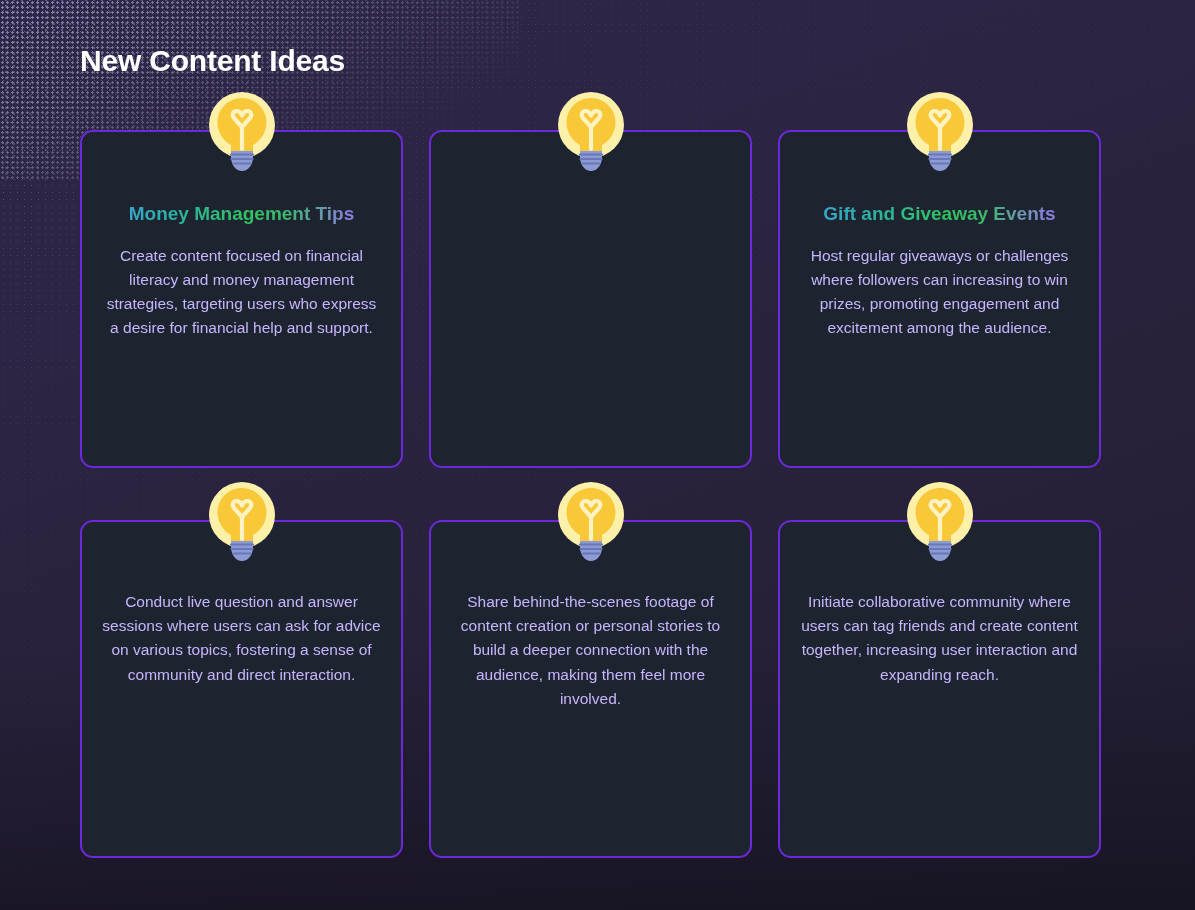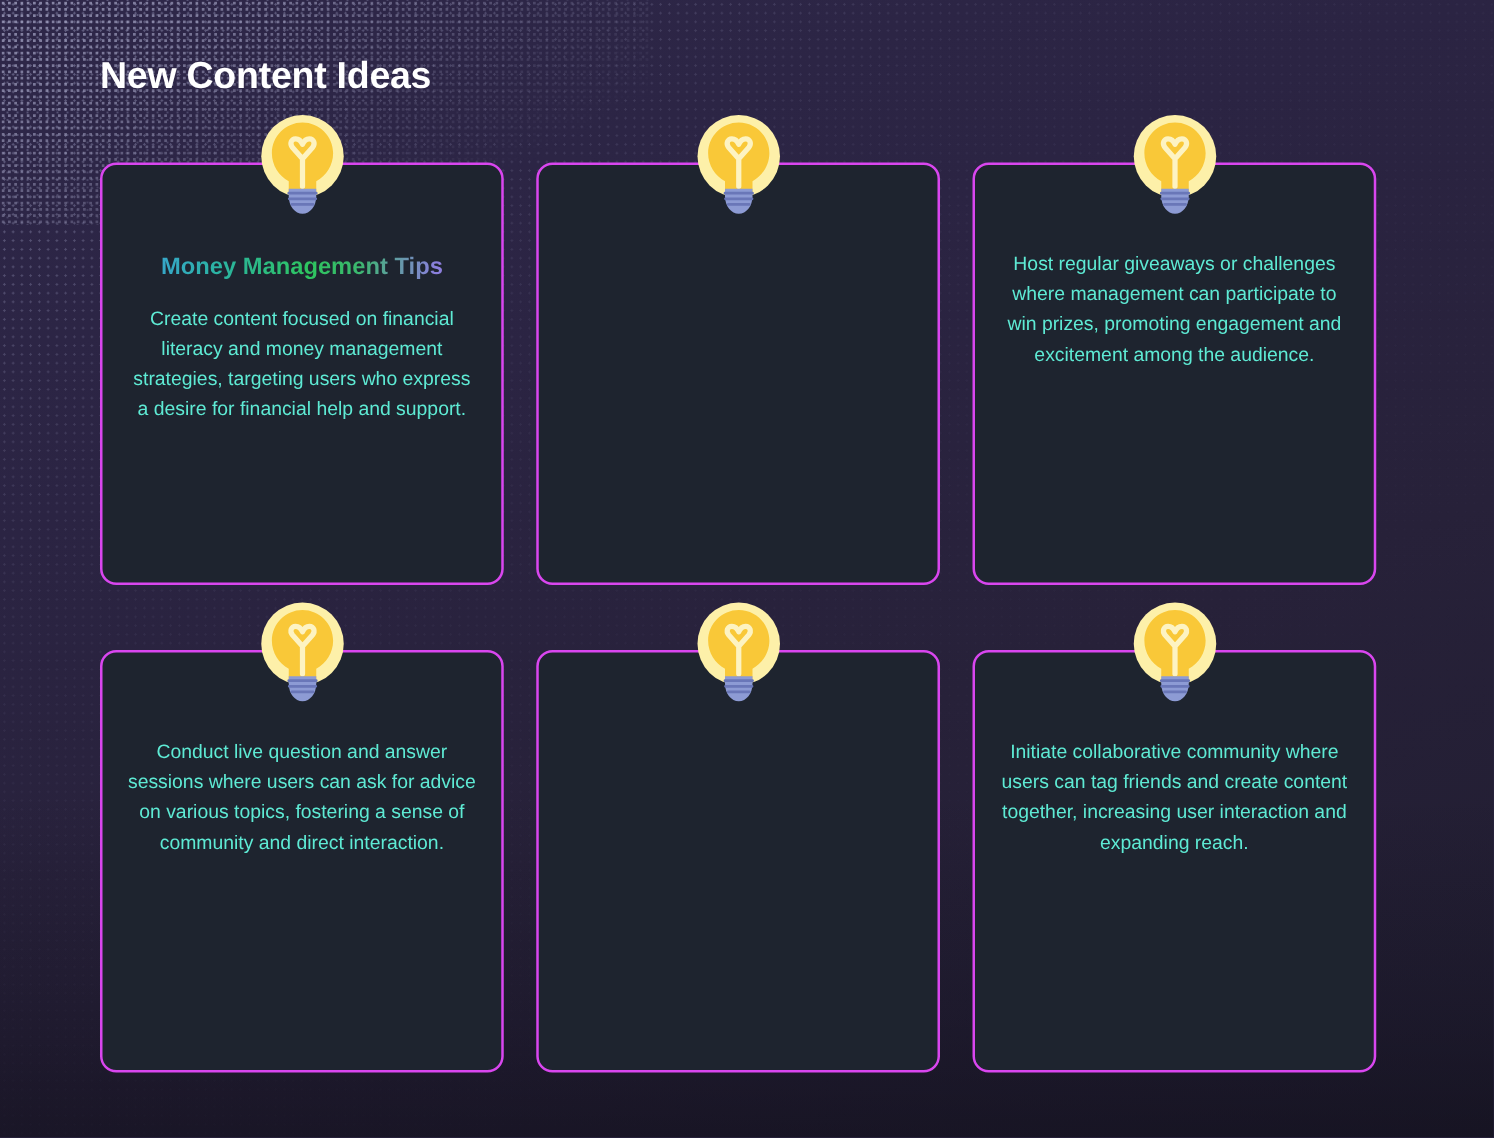--- a/index.html
+++ b/index.html
@@ -104,21 +104,21 @@
     column-gap: 26px;
     row-gap: 52px;
     justify-content: start;
   }
 
   .idea-card {
     position: relative;
     width: 323px;
     height: 338px;
     background: #1e242f;
-    border: 2px solid #d946ef;
+    border: 2px solid #6d28d9;
     border-radius: 13px;
     padding: 68px 20px 20px 20px;
     text-align: center;
   }
 
   
   .bulb-wrap {
     position: absolute;
     top: -41px;
     left: 50%;
@@ -143,21 +143,21 @@
         #a07fe0 100%);
     -webkit-background-clip: text;
     background-clip: text;
     color: transparent;
     -webkit-text-fill-color: transparent;
   }
 
   .card-desc {
     font-size: 15.5px;
     line-height: 1.56;
-    color: #5eead4;
+    color: #c4b5fd;
     font-weight: 400;
   }
 </style>
 </head>
 <body>
 
 <div id="bg-base"></div>
 <div id="bg-dots"></div>
 <div id="bg-dots-dense"></div>
 <div id="bg-vignette"></div>
@@ -208,21 +208,22 @@
         <circle cx="34" cy="34" r="33" fill="#fdf0a9"></circle>
 
         <path d="M34 7 C20.5 7 9.5 18 9.5 31.5 C9.5 41 15 49.5 23 54 L23 63 L45 63 L45 54 C53 49.5 58.5 41 58.5 31.5 C58.5 18 47.5 7 34 7 Z" fill="#f9c838"></path>
 
         <path d="M34 36 L34 58 M34 36 L26 27 C23.5 24 25 20 28.5 20 C31 20 33 22 34 24.5 C35 22 37 20 39.5 20 C43 20 44.5 24 42 27 Z" fill="none" stroke="#fdf3c2" stroke-width="4.2" stroke-linecap="round" stroke-linejoin="round"></path>
 
         <path d="M23 60 L45 60 L45 66 C45 74 40 80 34 80 C28 80 23 74 23 66 Z" fill="#8d9bd4"></path>
         <path d="M23 63.5 L45 63.5 M23.4 68 L44.6 68 M25.6 72.5 L42.4 72.5" stroke="#6a77b8" stroke-width="2.2" stroke-linecap="round"></path>
       </svg>
     </div>
-    <div class="card-desc">Host regular giveaways or challenges where management can participate to win prizes, promoting engagement and excitement among the audience.</div>
+    <div class="card-title">Gift and Giveaway Events</div>
+    <div class="card-desc">Host regular giveaways or challenges where followers can increasing to win prizes, promoting engagement and excitement among the audience.</div>
   </div>
 
   <div class="idea-card">
     <div class="bulb-wrap">
       <svg viewBox="0 0 68 82" xmlns="http://www.w3.org/2000/svg" aria-hidden="true">
 
         <circle cx="34" cy="34" r="33" fill="#fdf0a9"></circle>
 
         <path d="M34 7 C20.5 7 9.5 18 9.5 31.5 C9.5 41 15 49.5 23 54 L23 63 L45 63 L45 54 C53 49.5 58.5 41 58.5 31.5 C58.5 18 47.5 7 34 7 Z" fill="#f9c838"></path>
 
@@ -242,20 +243,21 @@
         <circle cx="34" cy="34" r="33" fill="#fdf0a9"></circle>
 
         <path d="M34 7 C20.5 7 9.5 18 9.5 31.5 C9.5 41 15 49.5 23 54 L23 63 L45 63 L45 54 C53 49.5 58.5 41 58.5 31.5 C58.5 18 47.5 7 34 7 Z" fill="#f9c838"></path>
 
         <path d="M34 36 L34 58 M34 36 L26 27 C23.5 24 25 20 28.5 20 C31 20 33 22 34 24.5 C35 22 37 20 39.5 20 C43 20 44.5 24 42 27 Z" fill="none" stroke="#fdf3c2" stroke-width="4.2" stroke-linecap="round" stroke-linejoin="round"></path>
 
         <path d="M23 60 L45 60 L45 66 C45 74 40 80 34 80 C28 80 23 74 23 66 Z" fill="#8d9bd4"></path>
         <path d="M23 63.5 L45 63.5 M23.4 68 L44.6 68 M25.6 72.5 L42.4 72.5" stroke="#6a77b8" stroke-width="2.2" stroke-linecap="round"></path>
       </svg>
     </div>
+    <div class="card-desc">Share behind-the-scenes footage of content creation or personal stories to build a deeper connection with the audience, making them feel more involved.</div>
   </div>
 
   <div class="idea-card">
     <div class="bulb-wrap">
       <svg viewBox="0 0 68 82" xmlns="http://www.w3.org/2000/svg" aria-hidden="true">
 
         <circle cx="34" cy="34" r="33" fill="#fdf0a9"></circle>
 
         <path d="M34 7 C20.5 7 9.5 18 9.5 31.5 C9.5 41 15 49.5 23 54 L23 63 L45 63 L45 54 C53 49.5 58.5 41 58.5 31.5 C58.5 18 47.5 7 34 7 Z" fill="#f9c838"></path>
 

